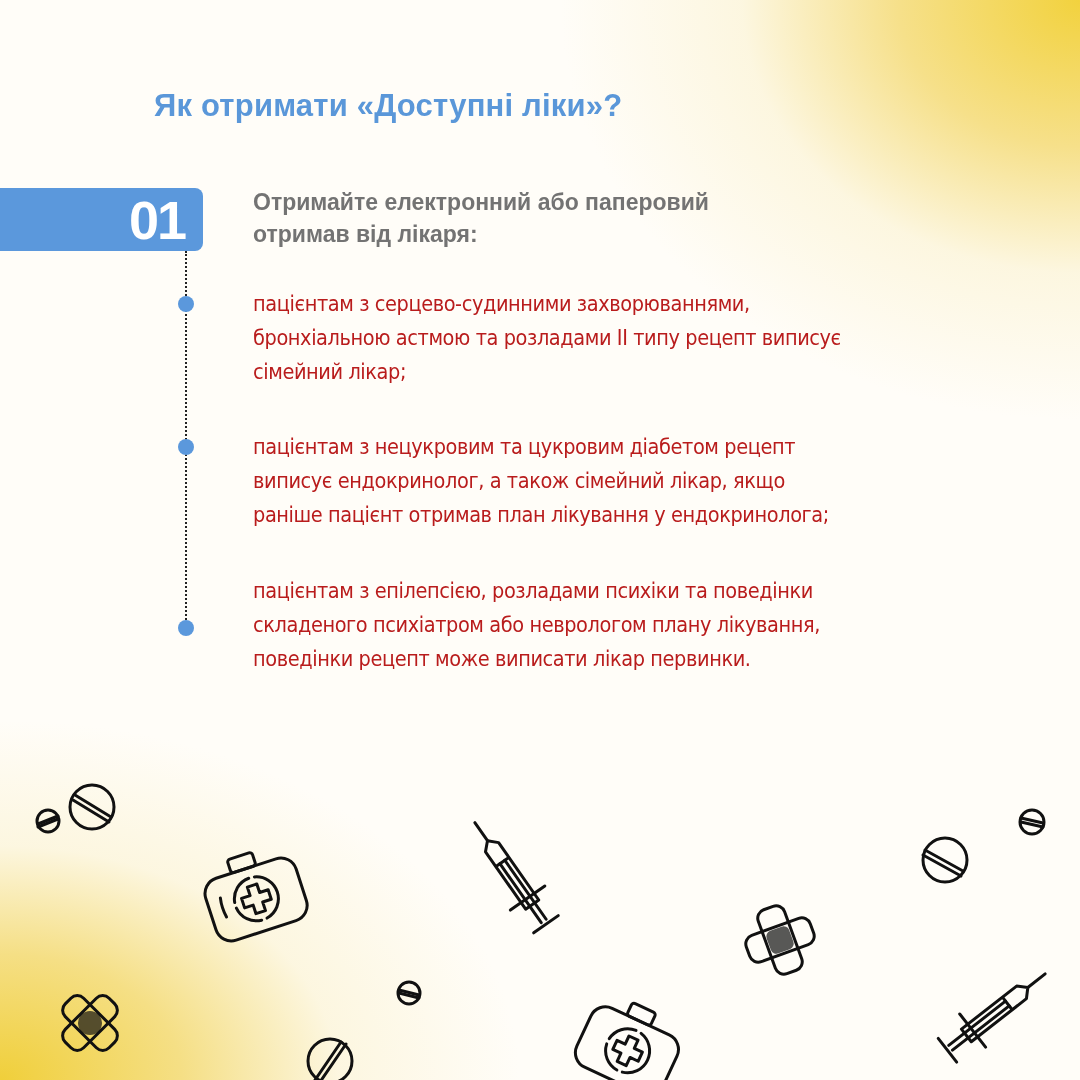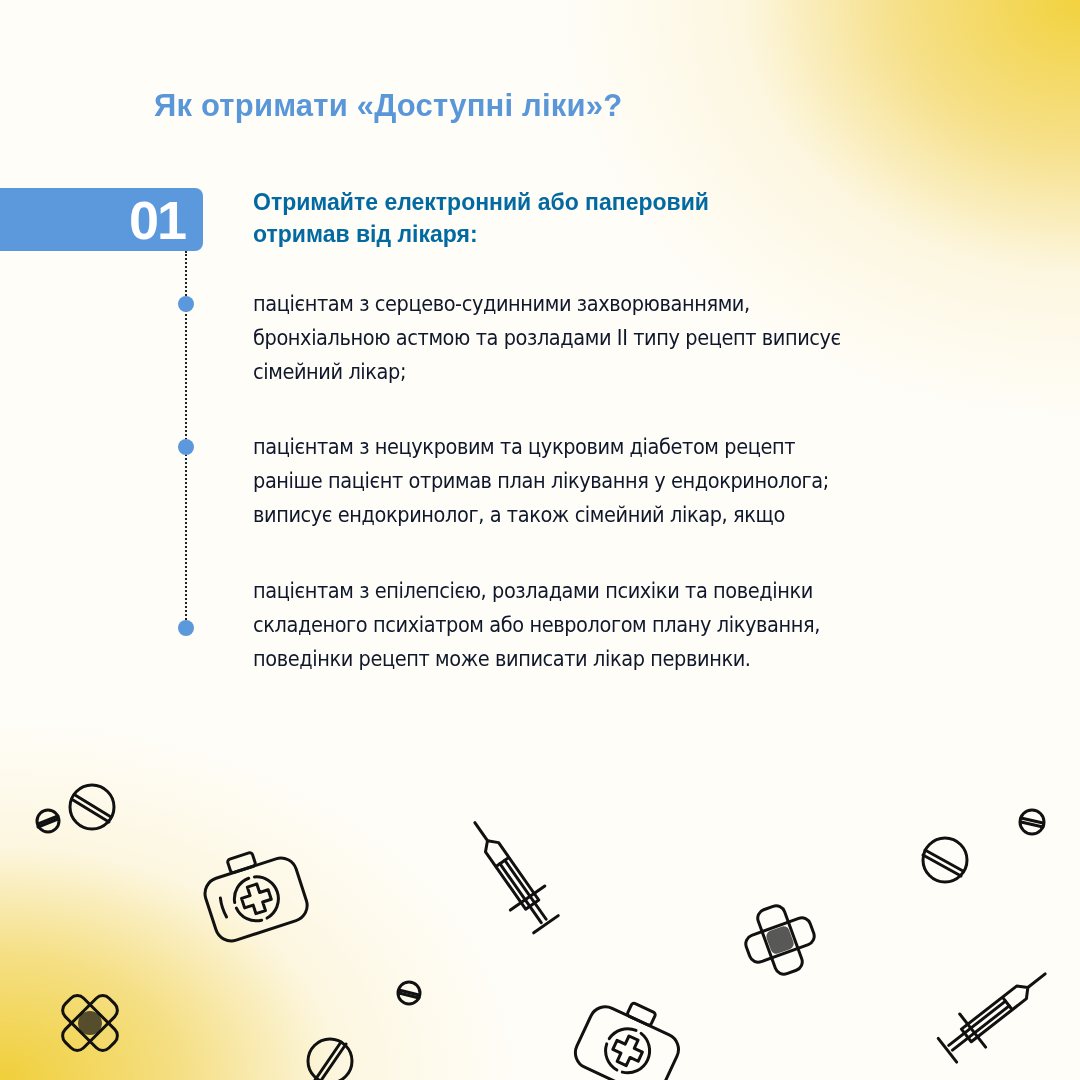--- a/index.html
+++ b/index.html
@@ -8,22 +8,22 @@
   .bg { position:absolute; inset:0;
     background:
       radial-gradient(ellipse 520px 420px at 1080px 0px, #f2d23e 0%, #f6e08a 35%, rgba(250,240,200,0.5) 65%, rgba(255,255,255,0) 100%),
       radial-gradient(ellipse 520px 360px at 0px 1080px, #f0cf3a 0%, #f5df85 35%, rgba(250,240,200,0.5) 65%, rgba(255,255,255,0) 100%),
       #fffdf8; }
   .title { position:absolute; left:110px; top:88px; font-size:31px; font-weight:700; color:#5a97d9; letter-spacing:0.2px;margin-left:44px; }
   .step-badge { position:absolute; left:0; top:188px; width:203px; height:63px; background:#5b98dc; border-radius:0 8px 8px 0; }
   .step-num { position:absolute; right:18px; top:2px; font-size:54px; font-weight:700; color:#fff; line-height:60px; letter-spacing:-2px; }
   .timeline { position:absolute; left:185px; top:251px; width:0; height:380px; border-left:2px dotted #222; }
   .dot { position:absolute; left:178px; width:16px; height:16px; border-radius:50%; background:#5b98dc; }
-  .heading { position:absolute; left:253px; top:186px; width:640px; font-size:23px; font-weight:700; line-height:32px; color:#0369a1; }
-  .item { position:absolute; left:253px; width:740px; font-size:21.5px; line-height:34px; color:#0f172a; font-family:"DejaVu Sans", sans-serif; font-stretch:condensed; letter-spacing:-0.4px; }
+  .heading { position:absolute; left:253px; top:186px; width:640px; font-size:23px; font-weight:700; line-height:32px; color:#737373; }
+  .item { position:absolute; left:253px; width:740px; font-size:21.5px; line-height:34px; color:#b91c1c; font-family:"DejaVu Sans", sans-serif; font-stretch:condensed; letter-spacing:-0.4px; }
   .deco { position:absolute; }
   .deco svg { display:block; overflow:visible; }
   svg .s { fill:none; stroke:#111; stroke-width:3; stroke-linecap:round; stroke-linejoin:round; }
 </style>
 </head>
 <body>
 
 <div class="bg"></div>
 
 <div class="title">Як отримати «Доступні ліки»?</div>
@@ -43,22 +43,22 @@
 </div>
 
 <div class="item" style="top:287px">
   <div>пацієнтам з серцево-судинними захворюваннями,</div>
   <div>бронхіальною астмою та розладами II типу рецепт виписує</div>
   <div>сімейний лікар;</div>
 </div>
 
 <div class="item" style="top:430px">
   <div>пацієнтам з нецукровим та цукровим діабетом рецепт</div>
+  <div>виписує ендокринолог, а також сімейний лікар, якщо</div>
   <div>раніше пацієнт отримав план лікування у ендокринолога;</div>
-  <div>виписує ендокринолог, а також сімейний лікар, якщо</div>
 </div>
 
 <div class="item" style="top:574px">
   <div>пацієнтам з епілепсією, розладами психіки та поведінки</div>
   <div>складеного психіатром або неврологом плану лікування,</div>
   <div>поведінки рецепт може виписати лікар первинки.</div>
 </div>
 
 <div class="deco" style="left:35px;top:808px">
   <svg width="26" height="26" viewBox="0 0 26 26">

